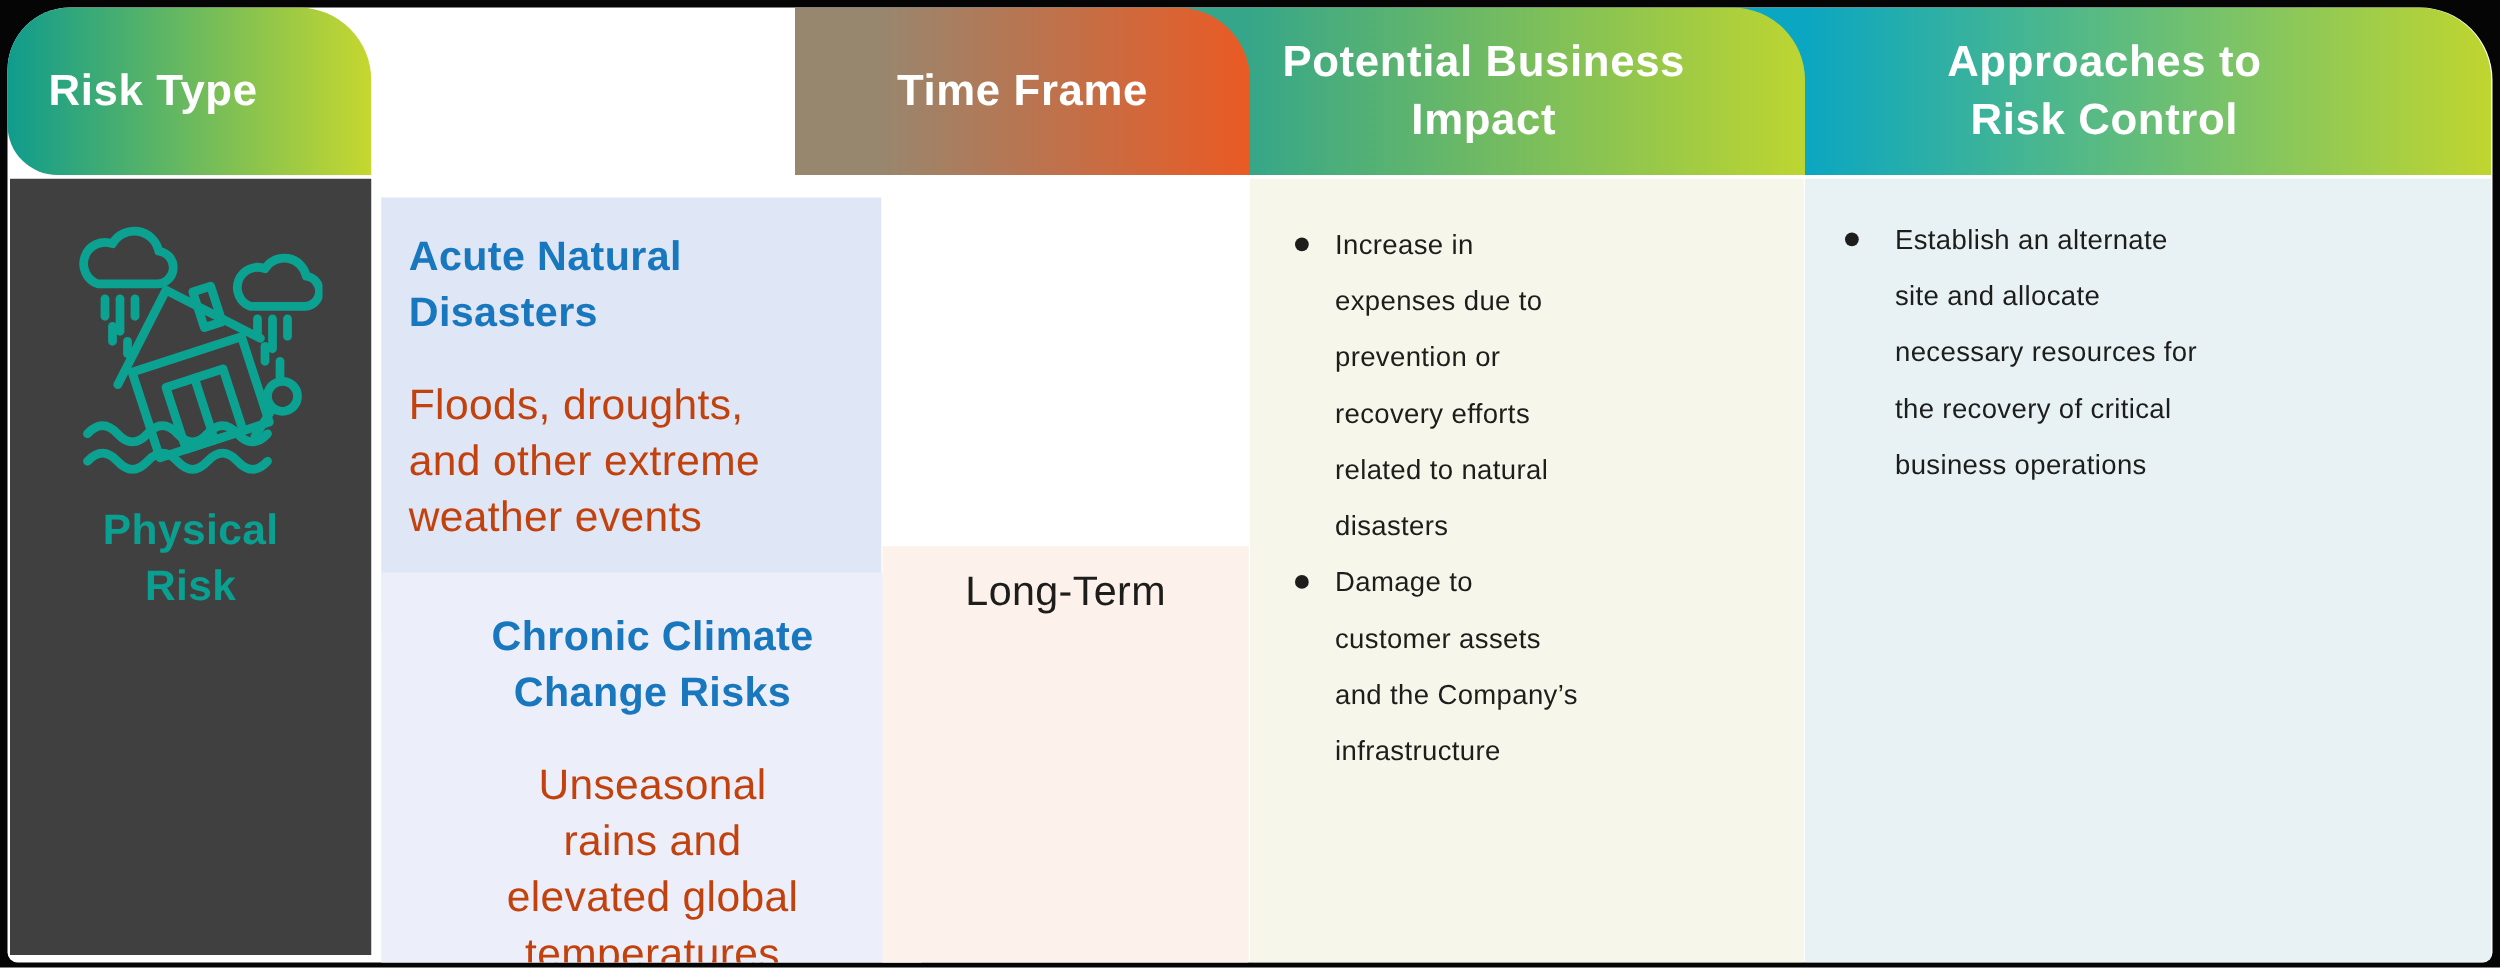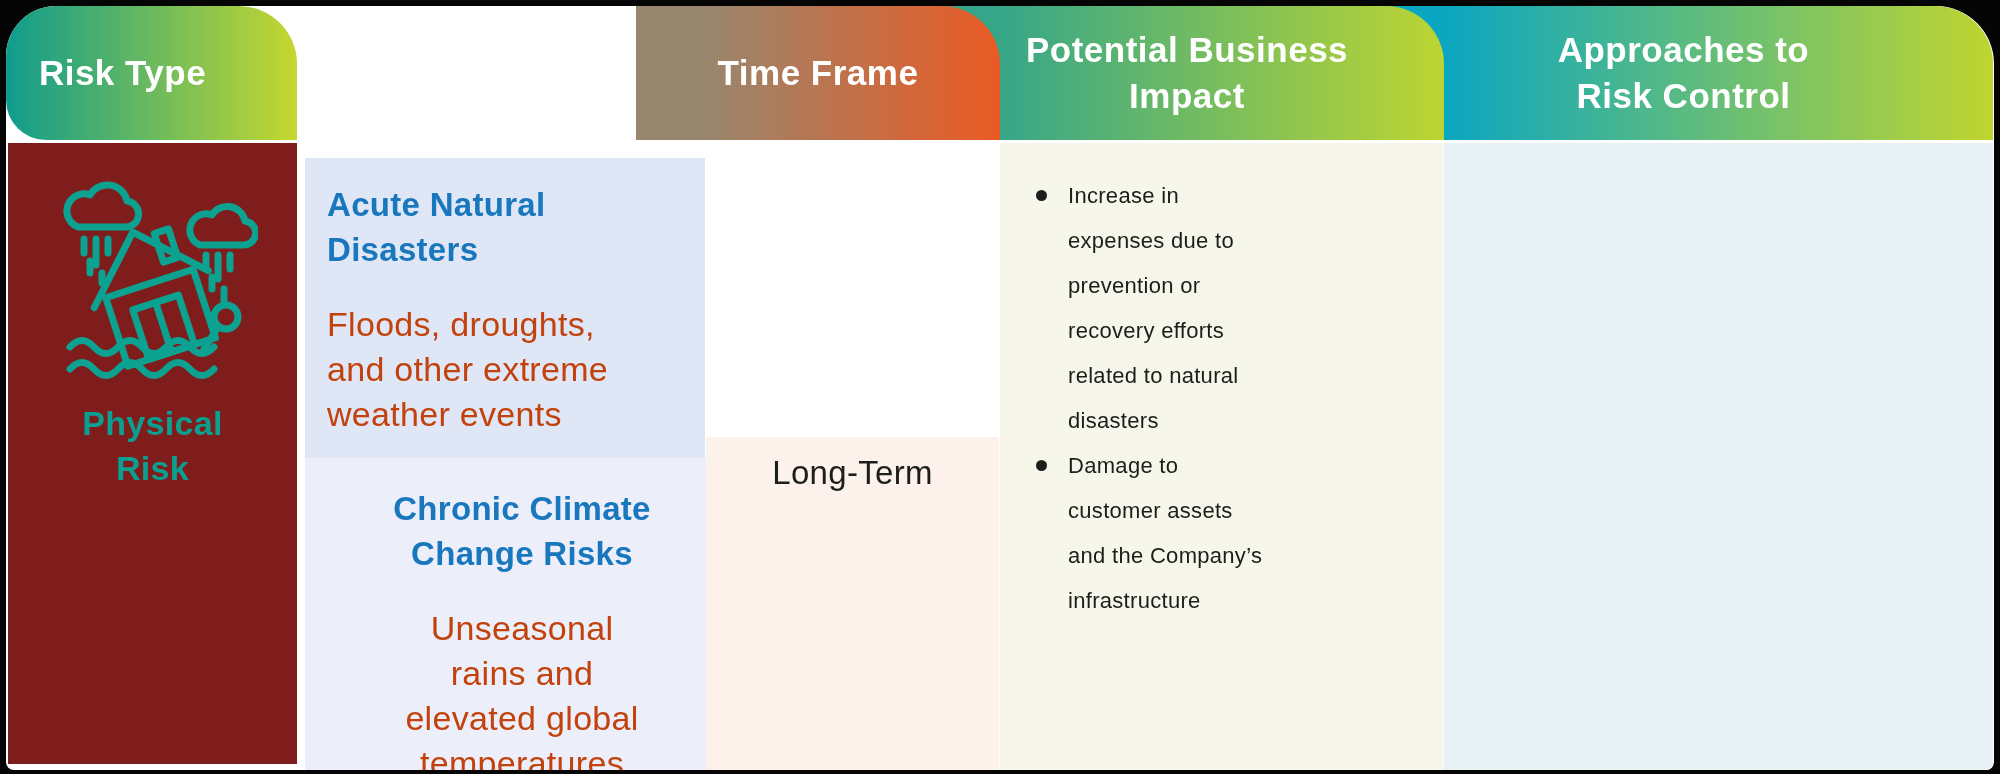--- a/index.html
+++ b/index.html
@@ -26,21 +26,21 @@
   #tab-risk-description{left:221px;width:479px;z-index:4;
     background:linear-gradient(90deg,#1c72b7 14%,#30ada1);}
   #tab-time-frame{left:630px;width:364px;z-index:3;
     background:linear-gradient(90deg,#97876f 18%,#ea5a24);}
   #tab-impact{left:924px;width:514px;z-index:2;
     background:linear-gradient(90deg,#35a689 13%,#bdd531);}
   #tab-control{left:1368px;width:619px;z-index:1;
     background:linear-gradient(90deg,#0aa6c2 11%,#c0d52f);}
   
   .cell{position:absolute;box-sizing:border-box;}
-  #col-risk-type{left:2px;top:137px;width:289px;height:621px;background:#7f1d1d;
+  #col-risk-type{left:2px;top:137px;width:289px;height:621px;background:#404040;
      display:flex;flex-direction:column;align-items:center;}
   #cell-desc-1{left:299px;top:137px;width:400px;height:348px;background:#dfe6f5;padding:24px 20px 0 22px;margin-top:15px;}
   #cell-desc-2{left:299px;top:452px;width:432px;height:333px;background:#eceff9;padding:28px 20px 0 22px;text-align:center;}
   #cell-time-1{left:700px;top:137px;width:293px;height:288px;background:#fce9dd;padding-top:26px;text-align:center;}
   #cell-time-2{left:700px;top:431px;width:293px;height:367px;background:#fdf2eb;padding-top:13px;text-align:center;}
   #cell-impact{left:994px;top:137px;width:443px;height:627px;background:#f7f6ea;padding:30px 14px 0 36px;}
   #cell-control{left:1438px;top:137px;width:549px;height:627px;background:#e8f2f5;padding:26px 10px 0 32px;}
 
   .desc-title{color:#1977be;font-weight:bold;font-size:33px;line-height:45px;
      white-space:pre-line;letter-spacing:.3px;margin:0 0 30px 0;}
@@ -138,16 +138,21 @@
 disasters</li>
       <li>Damage to
 customer assets
 and the Company’s
 infrastructure</li>
     </ul>
   </div>
 
   <div class="cell" id="cell-control">
     <ul class="bullets">
+      <li>Establish an alternate
+site and allocate
+necessary resources for
+the recovery of critical
+business operations</li>
     </ul>
   </div>
 
 </div>
 
 </body></html>

